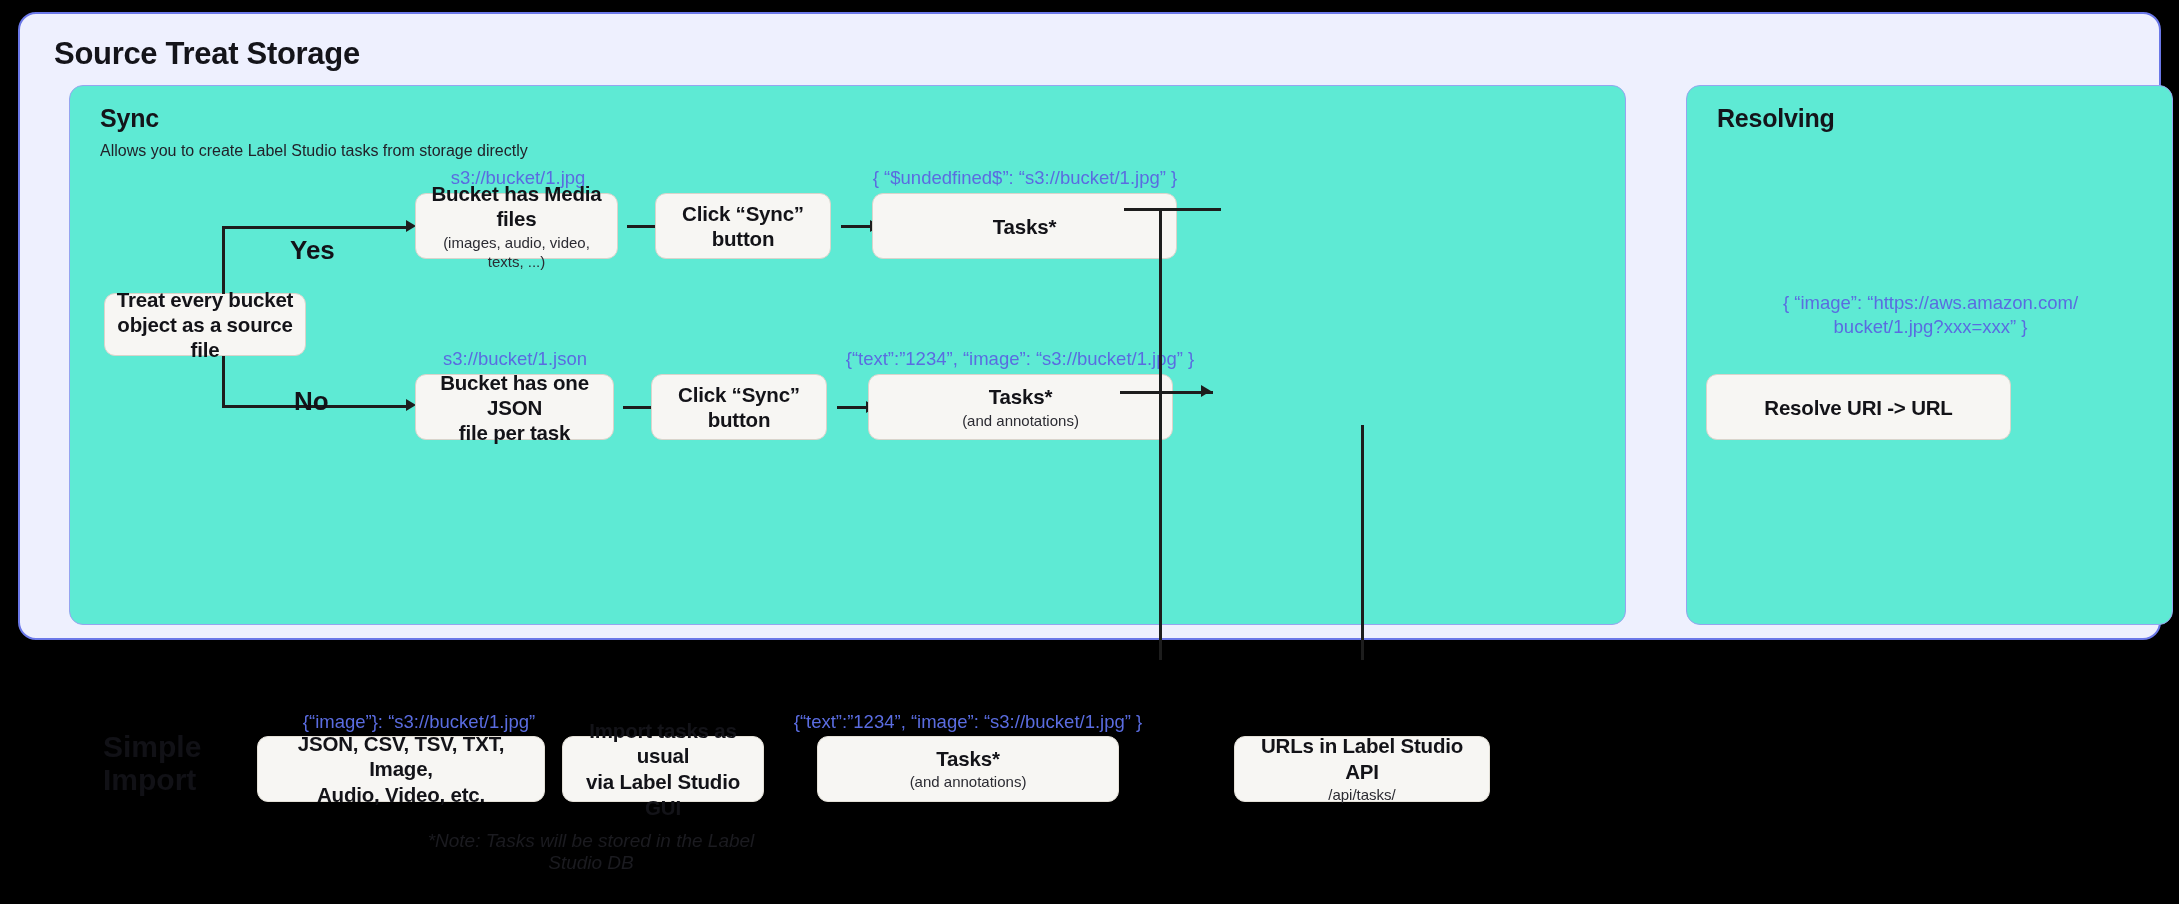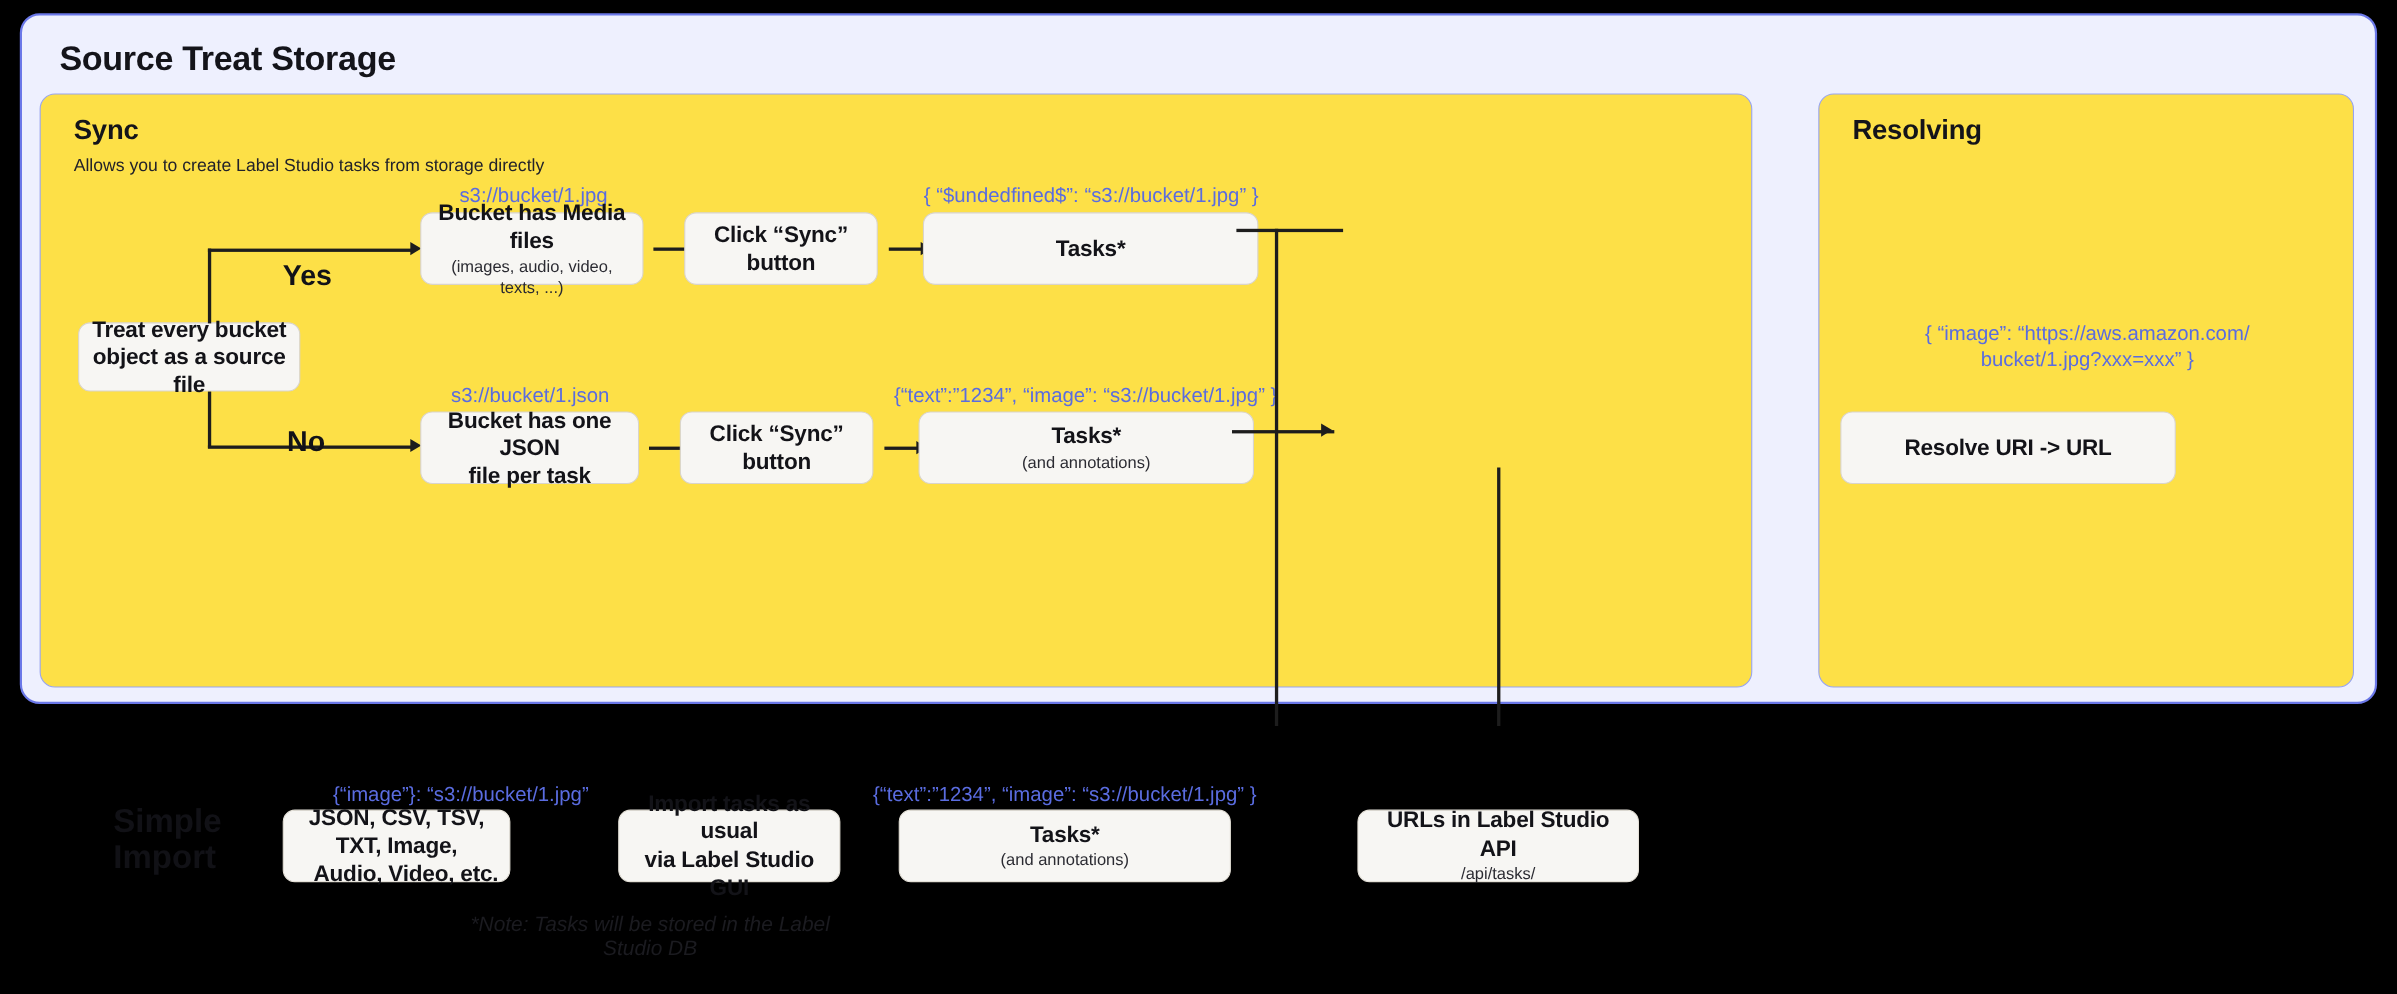--- a/index.html
+++ b/index.html
@@ -23,23 +23,24 @@
   .outer-title {
     position: absolute;
     left: 34px; top: 22px;
     font-size: 31px; font-weight: 700; color: #14141a;
     letter-spacing: -0.3px;
   }
 
   
   .card {
     position: absolute;
-    background: #fde047;
+    background: #5eead4;
     border: 1.5px solid #97a4f0;
     border-radius: 14px;
+    margin-left: 33px;
   }
   .card-sync { left: 16px; top: 71px; width: 1557px; height: 540px; }
   .card-resolving { left: 1633px; top: 71px; width: 487px; height: 540px; }
 
   .card-title {
     position: absolute; left: 30px; top: 18px;
     font-size: 25px; font-weight: 700; color: #14141a;
     letter-spacing: -0.2px;
   }
   .card-sub {
@@ -216,21 +217,21 @@
 
   <div class="vline" style="left:1361px; top:425px; height:235px; z-index:5;"></div>
 
   <div class="dark-band">
 
     <div class="faded-title" style="left:103px; top:90px;">Simple
 Import</div>
 
     <div class="blue" style="left:228px; top:70px; width:382px;">{“image”}: “s3://bucket/1.jpg”</div>
 
-    <div class="dbox" style="left:257px; top:96px; width:207px; height:66px;align-items:flex-end;">
+    <div class="dbox" style="left:257px; top:96px; width:288px; height:66px;">
       <div class="t1">JSON, CSV, TSV, TXT, Image,</div>
       <div class="t1">Audio, Video, etc.</div>
     </div>
 
     <div class="dbox" style="left:562px; top:96px; width:202px; height:66px;">
       <div class="t1">Import tasks as usual</div>
       <div class="t1">via Label Studio GUI</div>
     </div>
 
     <div class="blue" style="left:788px; top:70px; width:360px;">{“text”:”1234”,  “image”: “s3://bucket/1.jpg” }</div>

